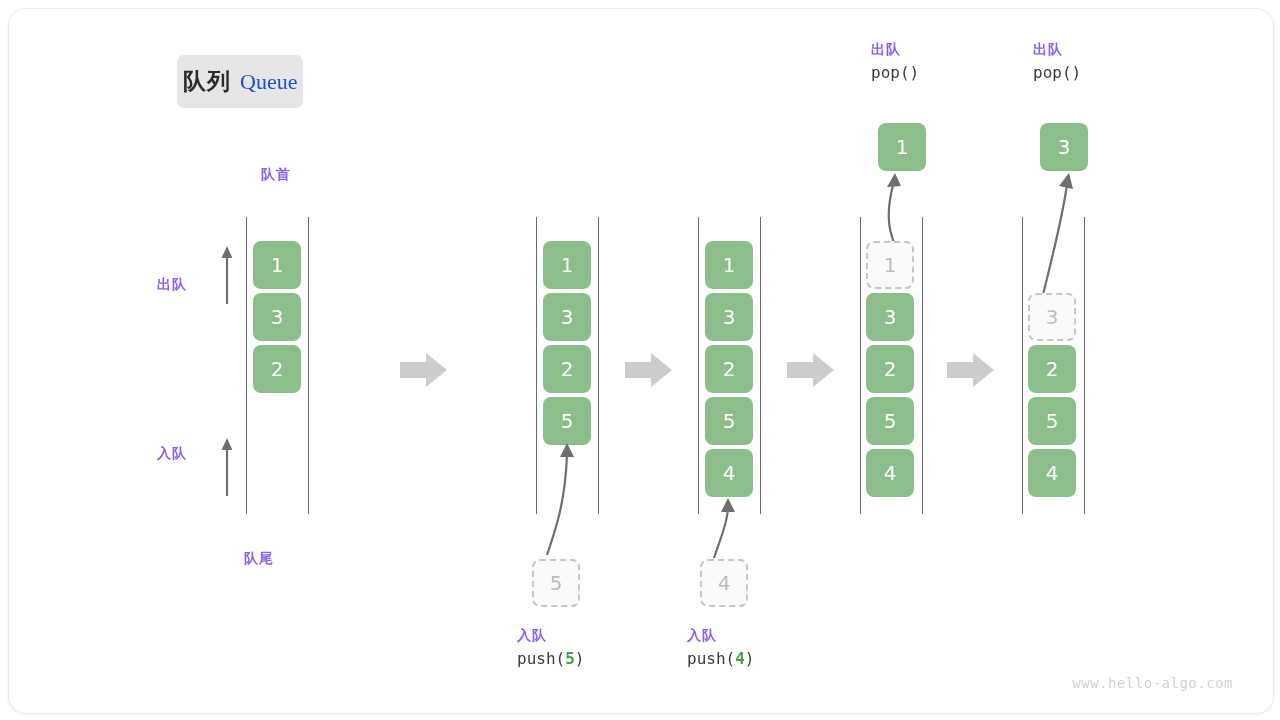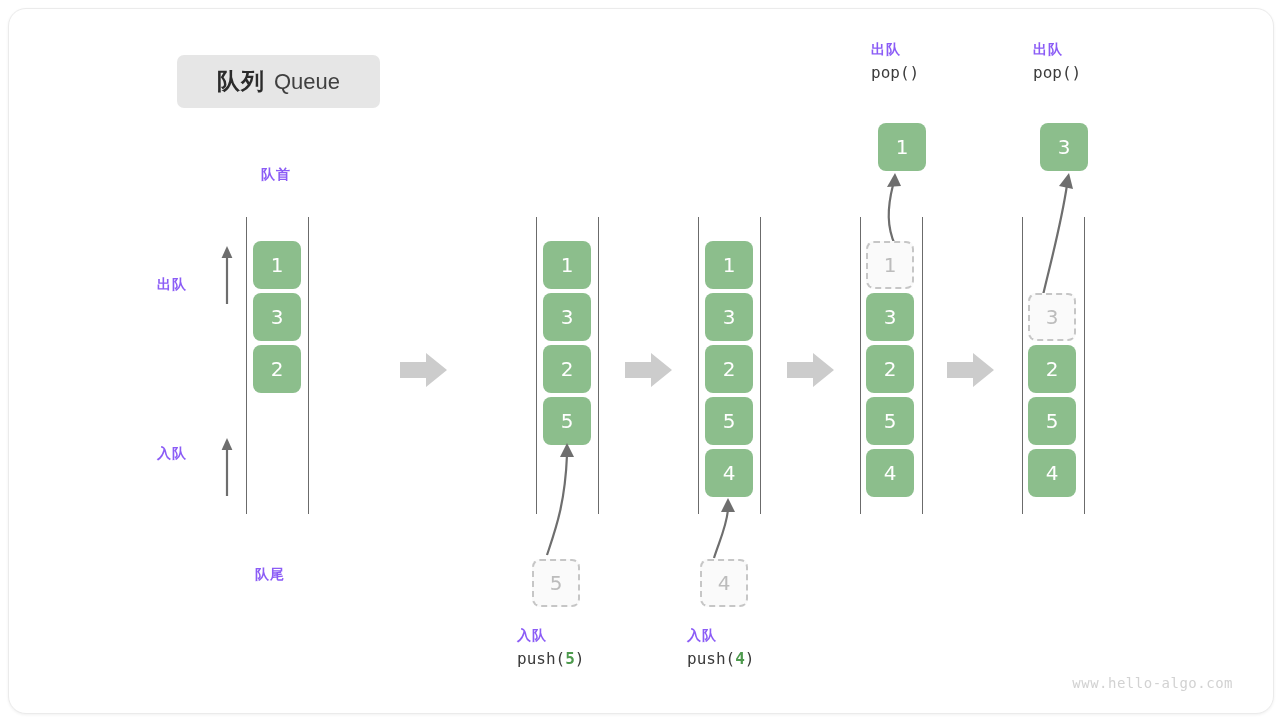--- a/index.html
+++ b/index.html
@@ -15,33 +15,33 @@
     width:1264px;height:704px;
     background:#ffffff;
     border:1px solid #ebebeb;
     border-radius:18px;
     box-shadow:0 1px 3px rgba(0,0,0,0.06);
     overflow:hidden;
   }
   
   #title-chip{
     position:absolute;left:168px;top:46px;
-    padding:11px 40px;
+    padding:11px 6px;
     background:#e6e6e6;
     border-radius:7px;
     display:flex;align-items:baseline;gap:9px;
     white-space:nowrap;
   }
   .title-cn{
     font-family:"DejaVu Sans","Liberation Sans",sans-serif;
     font-size:23px;font-weight:bold;color:#2b2b2b;letter-spacing:1px;
   }
   .title-en{
-    font-family:Liberation Sans, sans-serif;
-    font-size:22px;color:#404040;
+    font-family:Liberation Serif, serif;
+    font-size:22px;color:#1d4ed8;
   }
   
   .cjk-bold{
     font-family:"DejaVu Sans","Liberation Sans",sans-serif;
     font-size:14px;font-weight:bold;color:#8b5cf6;letter-spacing:1px;
     white-space:nowrap;
   }
   .mono{
     font-family:"DejaVu Sans Mono","Liberation Mono",monospace;
     font-size:16px;color:#3b3b3b;white-space:nowrap;
@@ -90,21 +90,21 @@
 <body>
 
 <div id="card">
 
   <div id="title-chip">
     <span class="title-cn">队列</span>
     <span class="title-en">Queue</span>
   </div>
 
   <div class="cjk-bold" style="position:absolute;left:252px;top:157px;">队首</div>
-  <div class="cjk-bold" style="position:absolute;left:246px;top:541px;margin-top:16px;">队尾</div>
+  <div class="cjk-bold" style="position:absolute;left:235px;top:541px;">队尾</div>
 
   <div class="cjk-bold" style="position:absolute;left:148px;top:267px;">出队</div>
   <svg class="dir-arrow" style="left:208px;top:235px;" width="20" height="62">
     <line x1="10" y1="60" x2="10" y2="12" stroke="#6e6e6e" stroke-width="2.2"></line>
     <polygon points="10,2 4.6,14 15.4,14" fill="#6e6e6e"></polygon>
   </svg>
 
   <div class="cjk-bold" style="position:absolute;left:148px;top:436px;">入队</div>
   <svg class="dir-arrow" style="left:208px;top:427px;" width="20" height="62">
     <line x1="10" y1="60" x2="10" y2="12" stroke="#6e6e6e" stroke-width="2.2"></line>

